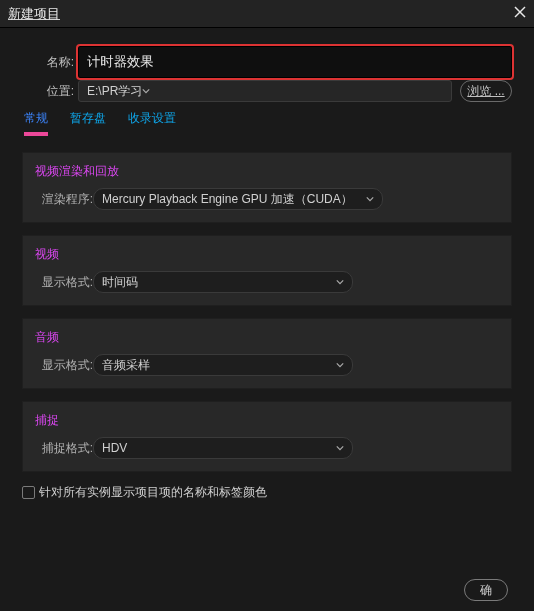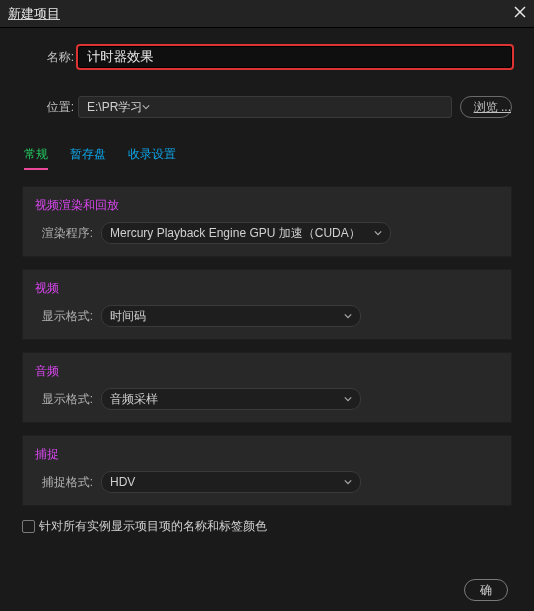--- a/index.html
+++ b/index.html
@@ -1,34 +1,34 @@
 <!DOCTYPE html>
 <html><head>
 <meta charset="utf-8">
 <style>
   * { margin:0; padding:0; box-sizing:border-box; font-family:"Microsoft YaHei","PingFang SC",sans-serif; }
   body { background:#1a1a1a; width:534px; height:611px; overflow:hidden; color:#d0d0d0; font-size:12px; }
   .titlebar { display:flex; align-items:center; justify-content:space-between; padding:0 8px; height:28px; background:#232323; border-bottom:1px solid #000;text-decoration:underline; }
   .titlebar span { font-size:13px; color:#e8e8e8; }
   .close-x svg { width:12px; height:12px; stroke:#e8e8e8; stroke-width:1.5; }
   .content { padding:18px 22px 0 22px; }
-  .row { display:flex; align-items:center; margin-bottom:28px; }
+  .row { display:flex; align-items:center; margin-bottom:2px; }
   .lbl { width:52px; text-align:right; color:#c0c0c0; margin-right:4px; }
-  .name-input { flex:1; background:#0f0f0f; border:1px solid #000; height:22px; padding:0 8px; color:#e8e8e8; border-radius:2px;font-family:Liberation Serif, serif; }
+  .name-input { flex:1; background:#0f0f0f; border:1px solid #000; height:32px; padding:0 8px; color:#e8e8e8; border-radius:2px;font-family:Liberation Serif, serif; }
   .highlight { outline:2px solid #d33; outline-offset:0; }
   .loc-select { flex:1; display:flex; align-items:center; background:#262626; border:1px solid #3a3a3a; height:22px; padding:0 8px; border-radius:3px; color:#d0d0d0; }
-  .browse-btn { width:52px; height:22px; margin-left:8px; border:1px solid #6a6a6a; background:transparent; border-radius:11px; color:#c0c0c0; display:flex; align-items:center; justify-content:flex-end; cursor:pointer;text-decoration:underline; }
+  .browse-btn { width:52px; height:22px; margin-left:8px; border:1px solid #6a6a6a; background:transparent; border-radius:11px; color:#c0c0c0; display:flex; align-items:center; justify-content:center; cursor:pointer;text-decoration:underline; }
   .chev svg { width:8px; height:8px; }
   .tabs { display:flex; gap:22px; margin:8px 0 16px 2px; }
   .tab { color:#0ea5e9; padding-bottom:5px; cursor:pointer; }
-  .tab.active { color:#22c55e; border-bottom:2px solid #ec4899; }
+  .tab.active { color:#3b82f6; border-bottom:4px solid #ec4899; }
   .panel { background:#282828; padding:10px 0 0 0; margin-bottom:12px; border:1px solid #1f1f1f; }
   .panel-title { color:#d946ef; padding:0 12px 8px 12px; font-size:12px; }
   .panel-row { display:flex; align-items:center; padding:0 12px 12px 12px; }
-  .panel-lbl { width:58px; text-align:right; color:#b0b0b0; margin-right:8px; }
+  .panel-lbl { width:58px; text-align:right; color:#b0b0b0; margin-right:0; }
   .dd { flex:1; display:flex; align-items:center; justify-content:space-between; background:#1e1e1e; border:1px solid #3a3a3a; height:22px; padding:0 8px; border-radius:10px; max-width:260px; }
   .dd.wide { max-width:290px; }
   .check-row { display:flex; align-items:center; margin-top:10px; gap:4px; }
   .checkbox { width:13px; height:13px; border:1px solid #7a7a7a; border-radius:2px; background:transparent; }
   .footer { position:absolute; bottom:10px; right:26px; display:flex; gap:10px; }
   .ok-btn { min-width:44px; height:22px; border:1px solid #7a7a7a; background:transparent; border-radius:11px; color:#d0d0d0; display:flex; align-items:center; justify-content:center; padding:0 8px; cursor:pointer; }
 </style>
 </head>
 <body>
 

